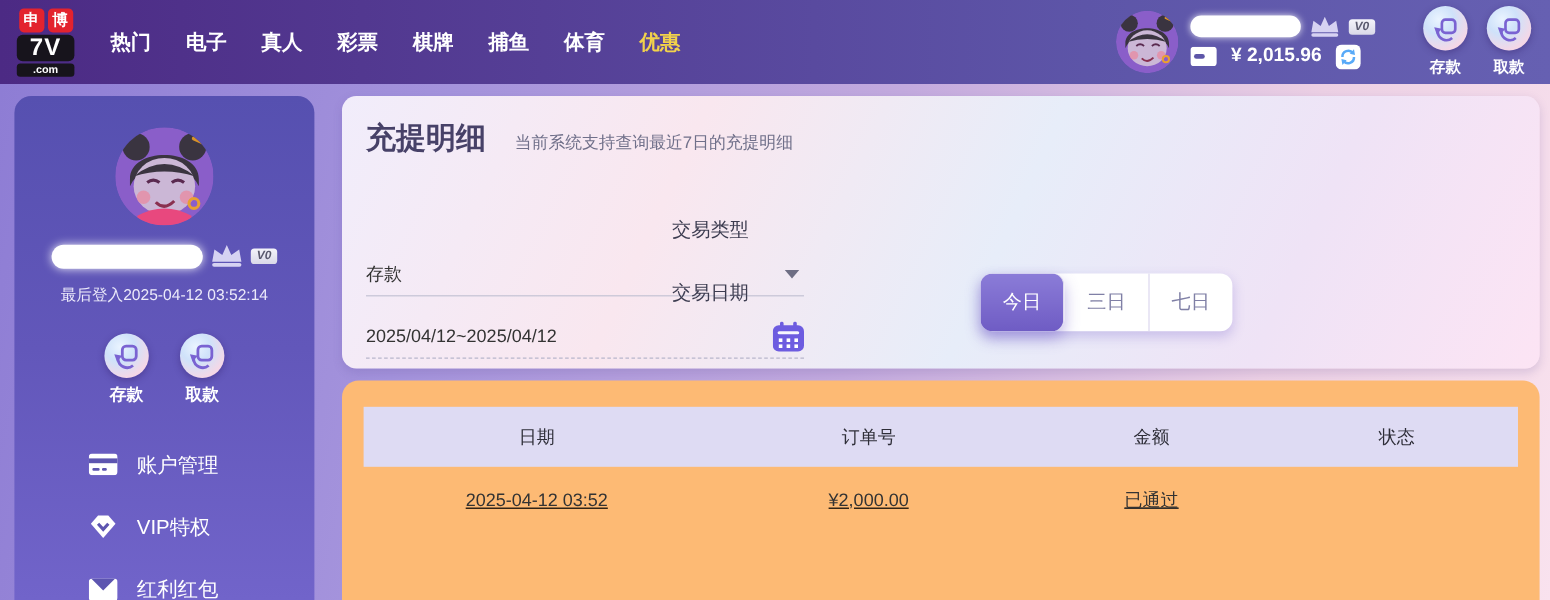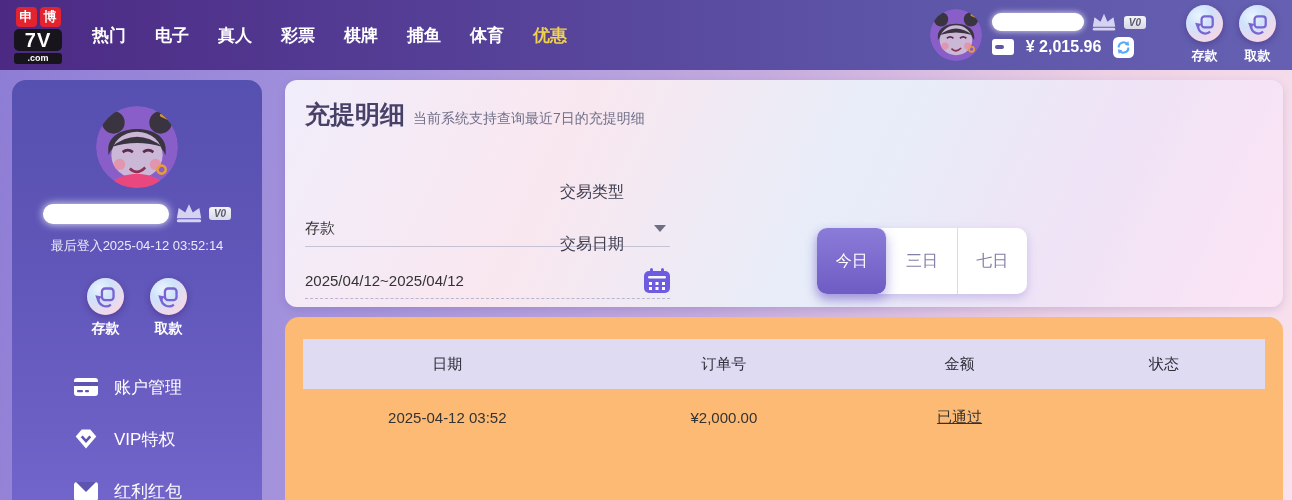--- a/index.html
+++ b/index.html
@@ -58,49 +58,49 @@
   .sb-menu{ margin-top:36px; padding-left:62px; }
   .sb-item{ display:flex; align-items:center; gap:16px; height:26px; margin-bottom:26px;
     color:#fff; font-size:17px; cursor:pointer; }
   .sb-item .mi{ width:24px; display:flex; justify-content:center; }
   
   .filter-panel{
     position:absolute; left:285px; top:80px; width:998px; height:227px; border-radius:12px;
     background:linear-gradient(115deg,#f1edfb 0%,#f9e7ef 28%,#e7edf9 55%,#efe3f6 78%,#fce4f4 100%);
     box-shadow:0 3px 8px rgba(90,70,150,.18); z-index:3;
   }
-  .fp-header{ position:absolute; left:20px; top:18px; display:flex; align-items:baseline; gap:8px; }
+  .fp-header{ position:absolute; left:20px; top:18px; display:flex; align-items:baseline; gap:24px; }
   .fp-title{ font-size:25px; font-weight:bold; color:#474168; }
   .fp-subtitle{ font-size:14px; color:#70708a; }
   .f-row{ position:absolute; left:20px; display:flex; align-items:flex-end;flex-direction:column; }
   .f-row.type{ top:102px; }
   .f-row.date{ top:154px; }
   .f-label{ width:110px; font-size:16px; color:#3c3c50; padding-bottom:8px; }
   .f-control{ width:365px; height:36px; display:flex; align-items:center; cursor:pointer; position:relative; }
   .f-control.solid{ border-bottom:1px solid #c4c2d4; }
   .f-control.dashed{ border-bottom:1px dashed #b8b6cc; }
   .f-value{ font-size:15px; color:#333; flex:1; }
   .caret-down{ width:0; height:0; border-left:6px solid transparent; border-right:6px solid transparent;
     border-top:7px solid #6e6e84; margin-right:4px; }
-  .tabs{ position:absolute; left:532px; top:148px; width:210px; height:66px; display:flex;
+  .tabs{ position:absolute; left:532px; top:148px; width:210px; height:48px; display:flex;
     border-radius:10px; background:#fff; box-shadow:0 4px 10px rgba(110,90,200,.28); }
   .tab{ flex:1; display:flex; align-items:center; justify-content:center; font-size:16px;
     color:#8080a6; cursor:pointer; border-right:1px solid #dcd8ee; }
   .tab:first-child{ border-radius:10px 0 0 10px; }
   .tab:last-child{ border-right:none; border-radius:0 10px 10px 0; }
   .tab.active{ background:linear-gradient(180deg,#8b7cd8,#6f5cc4); color:#fff; border-radius:10px;
     box-shadow:0 6px 12px rgba(110,90,200,.45); }
   
   .table-panel{
     position:absolute; left:285px; top:317px; width:998px; height:183px;
     border-radius:14px 14px 0 0; background:#fdba74; z-index:3;
   }
   .tbl{ position:absolute; left:18px; right:18px; top:22px; }
   .thead{ display:flex; height:50px; background:#dedbf3; align-items:center; }
-  .trow{ display:flex; height:56px; align-items:center; background:transparent; }
+  .trow{ display:flex; height:56px; align-items:center; background:transparent;text-decoration:underline; }
   .cell{ text-align:center; font-size:15px; color:#2e2e38; }
   .cell:nth-child(1){ width:30%; }
   .cell:nth-child(2){ width:27.5%; }
   .cell:nth-child(3){ width:21.5%; }
   .cell:nth-child(4){ width:21%; }
   .trow .cell{ color:#333; }
   .status-link{ text-decoration:underline; color:#333; cursor:pointer; }
   svg{ display:block; }
 </style>
 </head>

